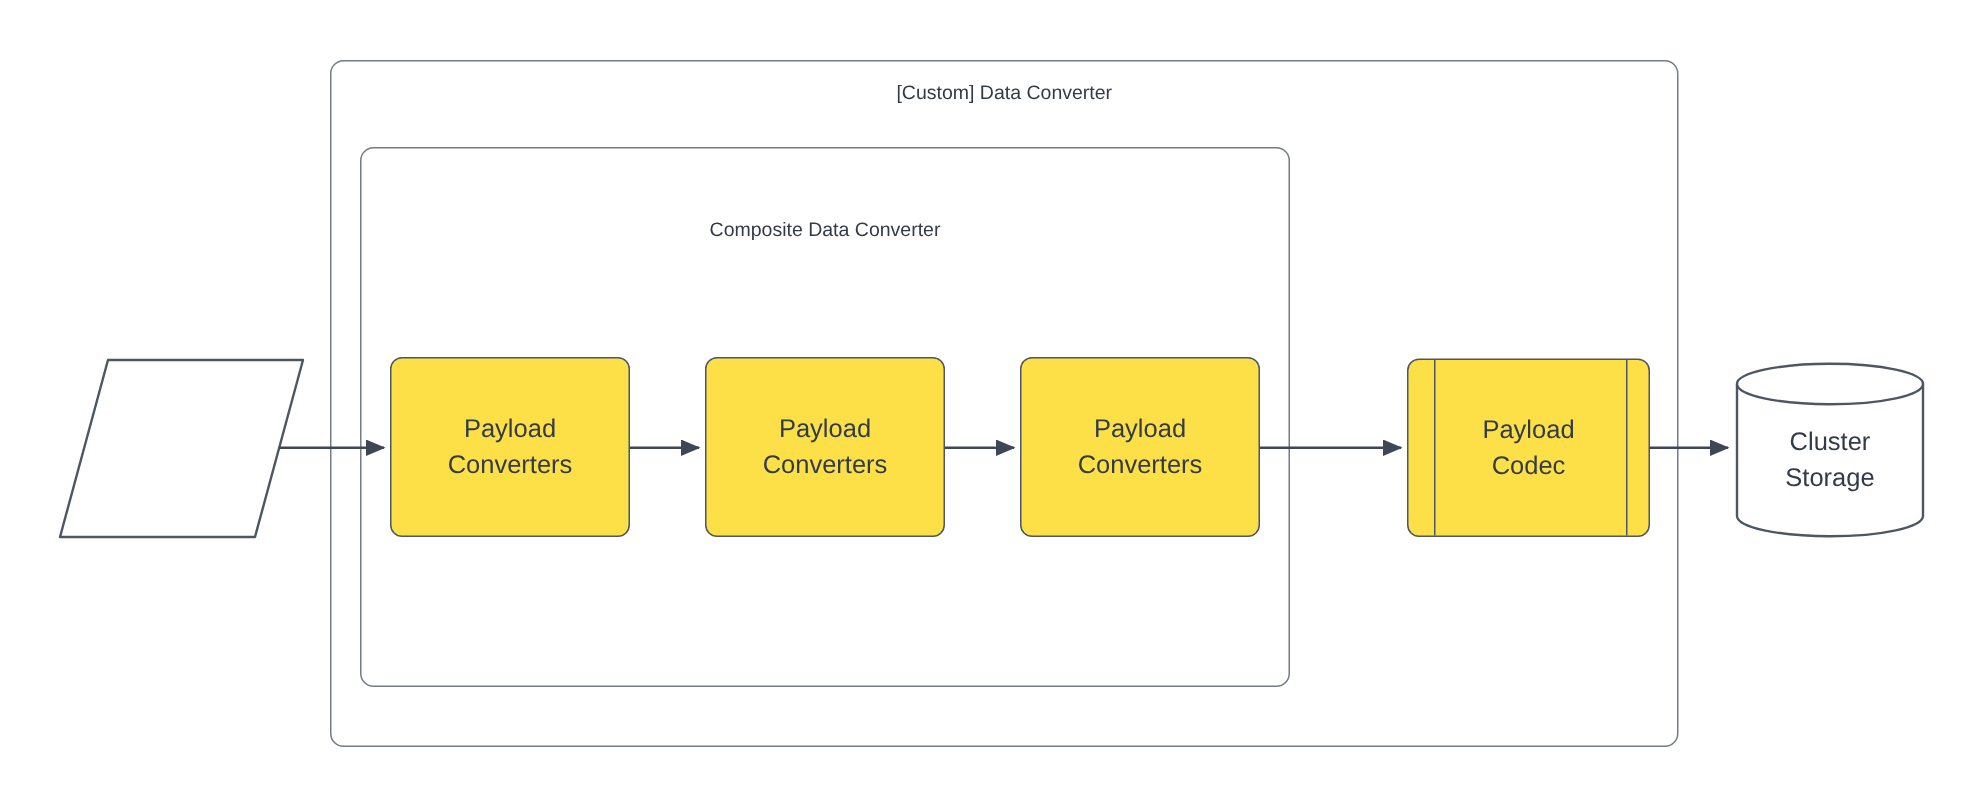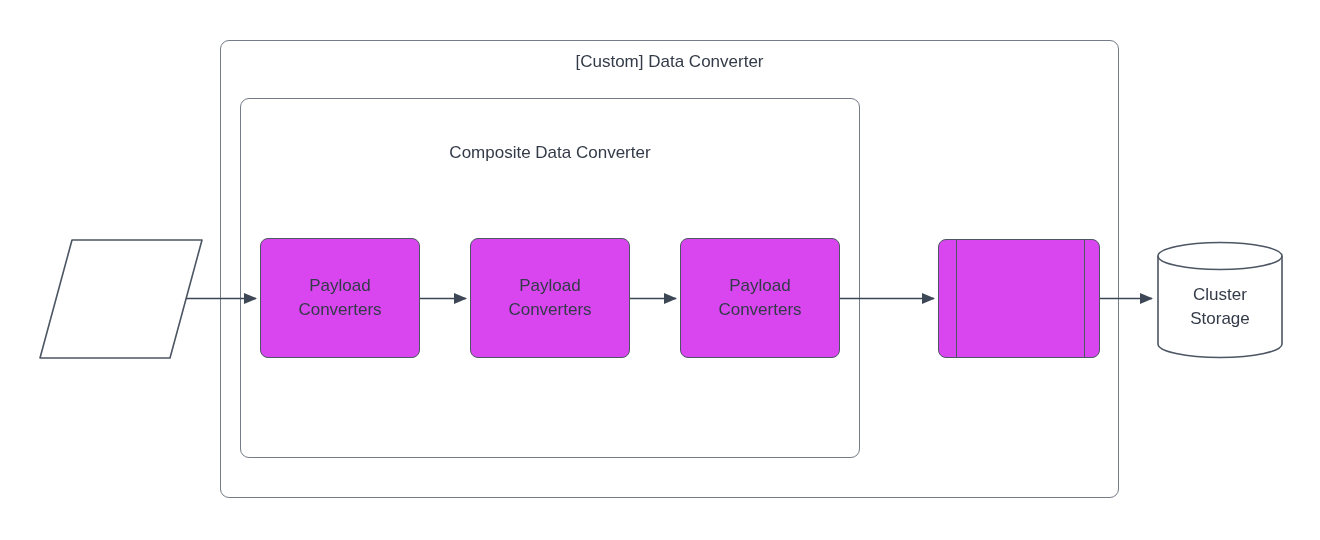--- a/index.html
+++ b/index.html
@@ -22,34 +22,34 @@
     border: 1.4px solid #747c87;
     border-radius: 9px;
     background: transparent;
     box-sizing: border-box;
   }
   .group-outer { left: 220px; top: 40px; width: 899px; height: 458px; }
   .group-inner { left: 240px; top: 98px; width: 620px; height: 360px; }
   .group-title {
     width: 100%;
     text-align: center;
-    font-size: 17px;
+    font-size: 13px;
     line-height: 21px;
     color: #333b48;
     white-space: nowrap;
   }
   .group-outer .group-title { padding-top: 10px; }
   .group-inner .group-title { padding-top: 43px; }
 
   
   .node {
     position: absolute;
     border: 1.6px solid #4d5663;
     border-radius: 8px;
-    background: #d946ef;
+    background: #fde047;
     box-sizing: border-box;
     display: flex;
     align-items: center;
     justify-content: center;
     text-align: center;
     font-size: 17px;
     line-height: 24px;
     color: #333b48;
   }
   .node-label { display: inline-block; }
@@ -125,20 +125,21 @@
   <div class="node converter conv-1">
     <span class="node-label">Payload Converters</span>
   </div>
   <div class="node converter conv-2">
     <span class="node-label">Payload Converters</span>
   </div>
 
   <div class="node codec">
     <div class="codec-bar left"></div>
     <div class="codec-bar right"></div>
+    <span class="node-label">Payload Codec</span>
   </div>
 
   <svg class="shape-svg cyl-wrap" width="128" height="120" viewBox="0 0 128 120">
     <path d="M 2 16 L 2 104 A 62 13.5 0 0 0 126 104 L 126 16" fill="#ffffff" stroke="#4d5663" stroke-width="1.6"></path>
     <ellipse cx="64" cy="16" rx="62" ry="13.5" fill="#ffffff" stroke="#4d5663" stroke-width="1.6"></ellipse>
   </svg>
   <div class="shape-label cyl-label">
     <span>Cluster Storage</span>
   </div>
 

